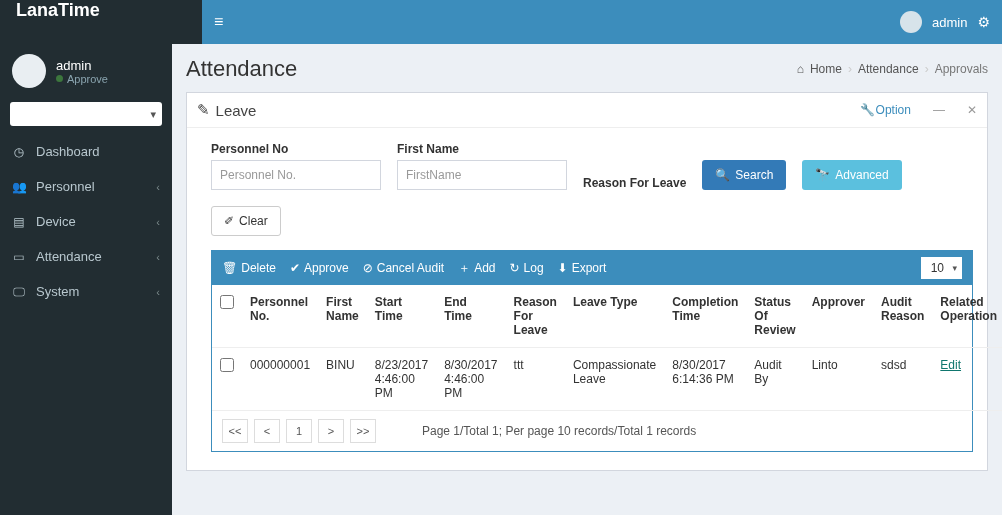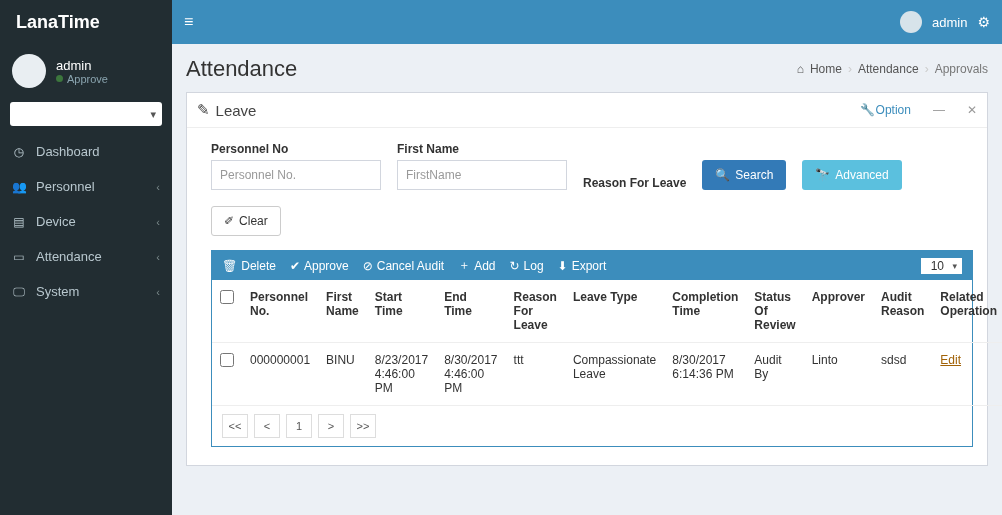--- a/index.html
+++ b/index.html
@@ -1,18 +1,18 @@
 <!DOCTYPE html>
 <html><head>
 <meta charset="utf-8">
 <style>
 * { box-sizing: border-box; margin: 0; padding: 0; }
 body { font-family: -apple-system, BlinkMacSystemFont, "Segoe UI", Helvetica, Arial, sans-serif; font-size: 13px; color: #333; background: #ecf0f5; width: 1002px; height: 515px; overflow: hidden; }
 .topbar { height: 44px; display: flex; }
-.brand { width: 172px; background: #222d32; color: #fff; display: flex; align-items: center; padding-left: 16px; font-size: 18px; }
+.brand { width: 202px; background: #222d32; color: #fff; display: flex; padding-left: 16px; font-size: 18px; }
 .brand b { font-weight: 700; }
 .brand span { font-weight: 700; }
 .topright { flex: 1; background: #3c8dbc; display: flex; align-items: center; justify-content: space-between; padding: 0 12px; }
 .hamburger { color: #fff; font-size: 16px; cursor: pointer; }
 .topuser { display: flex; align-items: center; gap: 10px; color: #fff; }
 .topuser .av { width: 22px; height: 22px; border-radius: 50%; background: #d7e3ea; display:inline-block; }
 .cogs { color: #fff; font-size: 14px; }
 .mainwrap { display: flex; height: calc(515px - 44px); }
 .sidebar { width: 172px; background: #222d32; color: #b8c7ce; display: flex; flex-direction: column; }
 .userbox { padding: 10px 12px; display: flex; gap: 10px; align-items: center; }
@@ -45,26 +45,26 @@
 .fld input { height:30px; width:170px; border:1px solid #d2d6de; padding:0 8px; font-size:12px; color:#555; background:#fff; }
 .fld input::placeholder { color:#999; }
 .btn { height:30px; border:1px solid transparent; padding:0 12px; font-size:12px; display:inline-flex; align-items:center; gap:5px; border-radius:3px; cursor:pointer; }
 .btn-primary { background:#337ab7; color:#fff; }
 .btn-info { background:#5bc0de; color:#fff; }
 .btn-default { background:#fff; border-color:#ccc; color:#333; }
 .tablewrap { margin-top:14px; border:1px solid #3c8dbc; }
 .tbar { background:#3c8dbc; color:#fff; padding:6px 10px; display:flex; align-items:center; justify-content:space-between; }
 .tbar-actions { display:flex; gap:14px; }
 .tact { font-size:12px; cursor:pointer; display:inline-flex; align-items:center; gap:4px; }
-.perpage { background:#fff; color:#333; height:16px; display:flex; align-items:center; padding:0 18px 0 10px; font-size:12px; position:relative; }
+.perpage { background:#fff; color:#333; height:22px; display:flex; align-items:center; padding:0 18px 0 10px; font-size:12px; position:relative; }
 .perpage .tri { position:absolute; right:5px; font-size:9px; color:#555; }
 table { width:100%; border-collapse:collapse; }
 th { text-align:left; font-size:12px; font-weight:700; color:#333; padding:10px 8px; border-bottom:1px solid #eee; vertical-align:top; }
 td { font-size:12px; color:#333; padding:10px 8px; border-bottom:1px solid #eee; vertical-align:top; }
-td a { color:#a16207; text-decoration:underline;text-align:right; }
+td a { color:#0f766e; text-decoration:underline;text-align:right; }
 .chk { width:14px; height:14px; }
 .pager { padding:8px 10px; display:flex; align-items:center; gap:6px; }
 .pgbtn { border:1px solid #ddd; background:#fff; min-width:26px; height:24px; display:inline-flex; align-items:center; justify-content:center; font-size:11px; color:#555; cursor:pointer; }
 .pginfo { margin-left:40px; font-size:12px; color:#555; }
 </style>
 </head>
 <body>
 
 <div class="topbar">
   <div class="brand">
@@ -252,18 +252,19 @@
                 <td><a href="#">Edit</a></td>
               </tr>
             </tbody>
           </table>
           <div class="pager">
             <span class="pgbtn">&lt;&lt;</span>
             <span class="pgbtn">&lt;</span>
             <span class="pgbtn">1</span>
             <span class="pgbtn">&gt;</span>
             <span class="pgbtn">&gt;&gt;</span>
+            <span class="pginfo">Page 1/Total 1; Per page 10 records/Total 1 records</span>
           </div>
         </div>
       </div>
     </div>
   </div>
 </div>
 
 </body></html>

